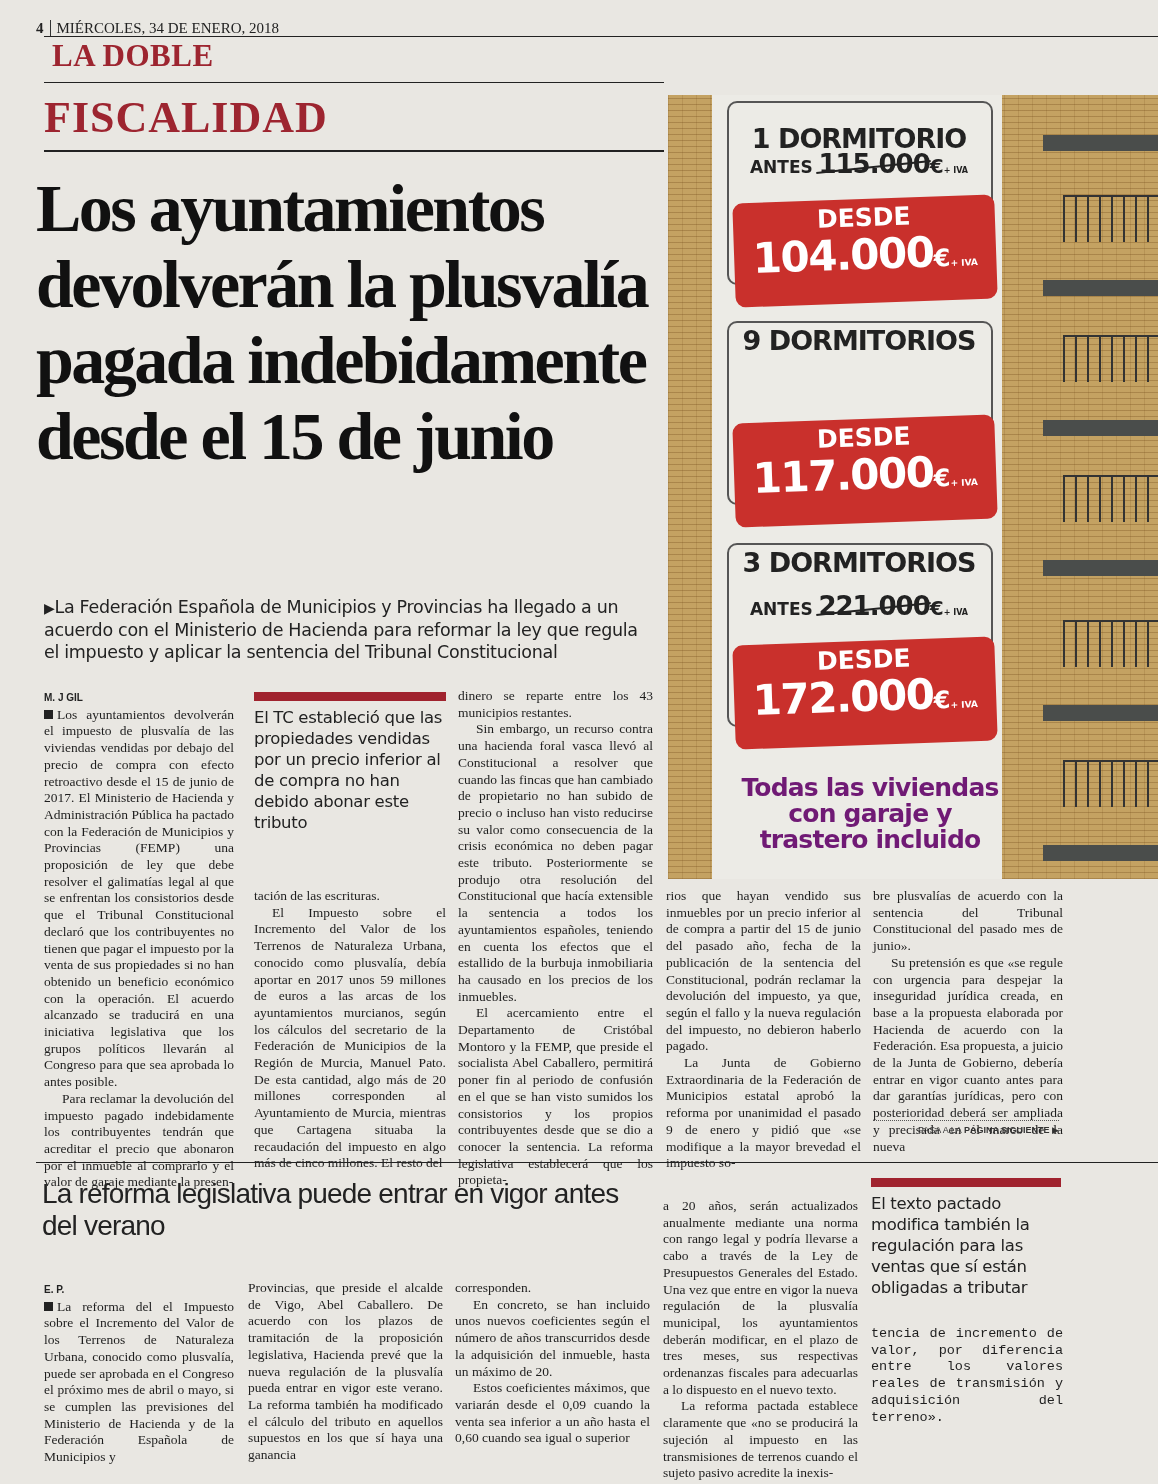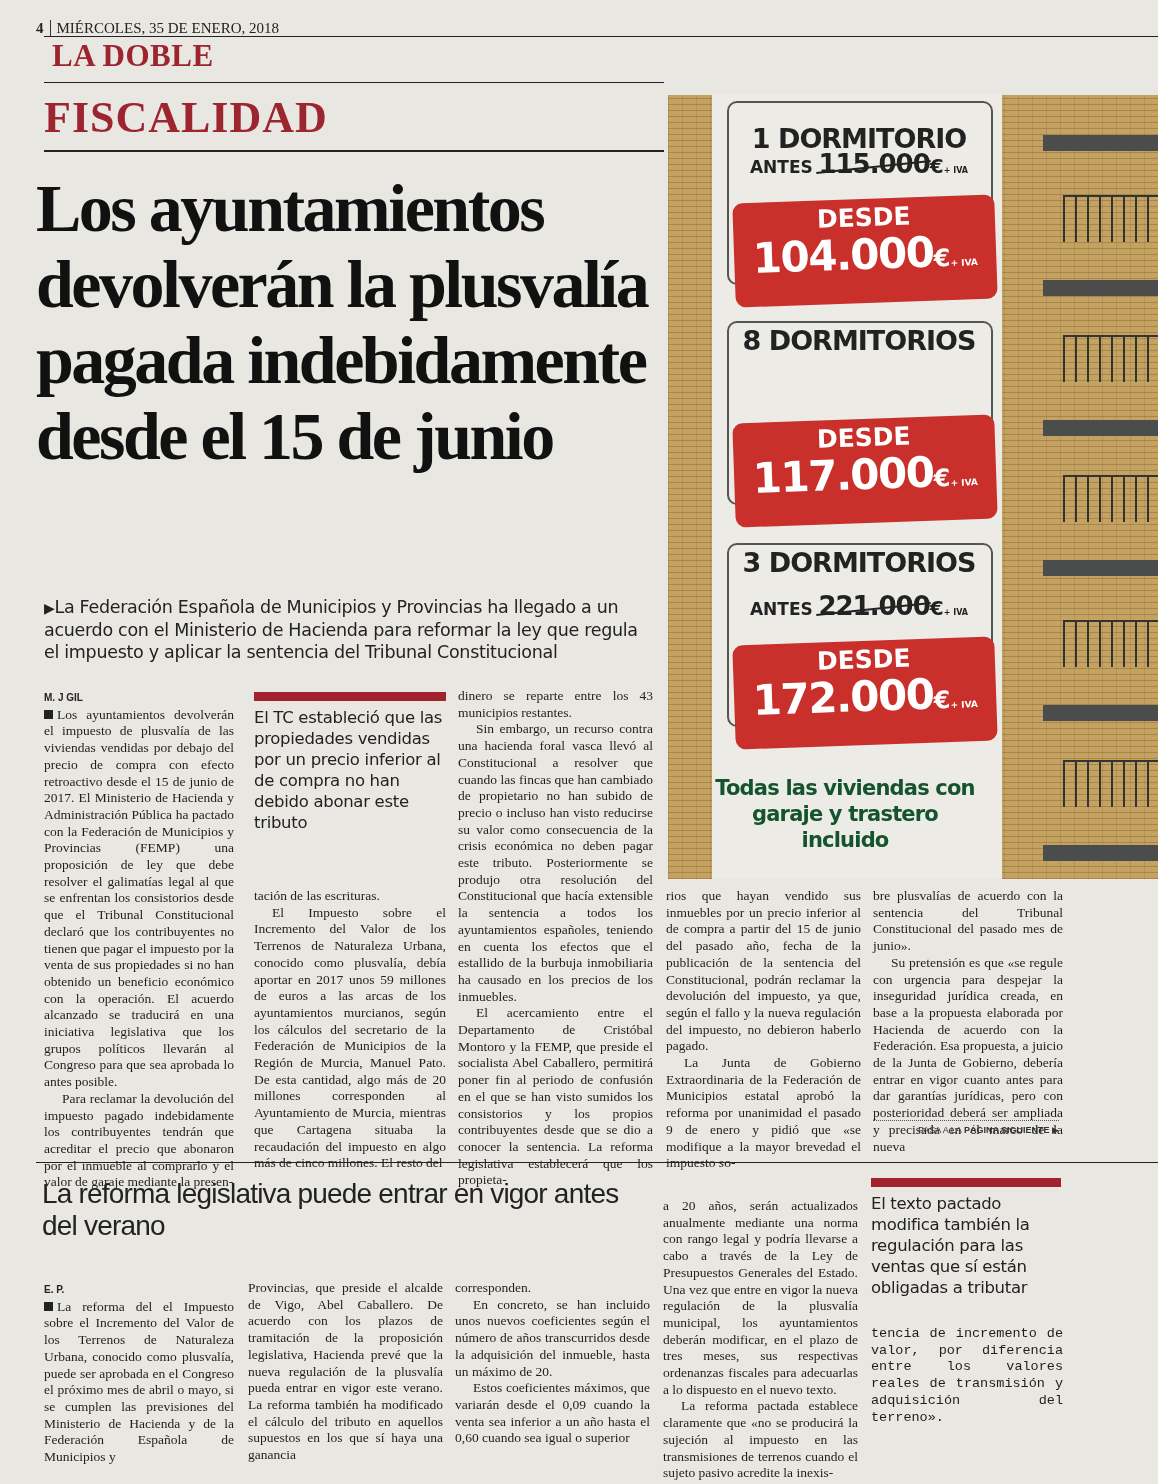--- a/index.html
+++ b/index.html
@@ -33,30 +33,30 @@
   .antes .lbl{font-size:17px;}
   .antes .old{font-size:26px;position:relative;letter-spacing:-1px;}
   .antes .old::after{content:"";position:absolute;left:-2px;right:-2px;top:55%;border-top:2px solid #222;transform:rotate(-6deg);}
   .antes .eur{font-size:20px;}
   .antes .iva{font-size:8px;}
   .redbox{position:absolute;left:66px;width:262px;height:104px;background:#c9302c;border-radius:10px;transform:rotate(-2deg);text-align:center;color:#fff;font-family:"DejaVu Sans",sans-serif;font-weight:bold;}
   .redbox .desde{font-size:25px;margin-top:4px;}
   .redbox .newp{font-size:42px;line-height:46px;letter-spacing:-1.5px;}
   .redbox .eur{font-size:24px;}
   .redbox .iva{font-size:9px;}
-  .footnote{position:absolute;left:46px;width:262px;text-align:center;font-family:"DejaVu Sans",sans-serif;font-weight:bold;font-size:21px;line-height:26px;color:#14532d;letter-spacing:-0.8px;}
+  .footnote{position:absolute;left:71px;width:262px;text-align:center;font-family:"DejaVu Sans",sans-serif;font-weight:bold;font-size:25px;line-height:26px;color:#701a75;letter-spacing:-0.8px;}
   .next{left:873px;top:1120px;width:186px;border-top:1px dotted #555;padding-top:4px;text-align:right;font-family:"Liberation Sans",sans-serif;font-size:9px;color:#333;}
   .next b{font-weight:bold;}
   .head2{left:42px;top:1178px;width:600px;font-family:Liberation Sans, sans-serif;font-size:28px;line-height:32px;color:#222;letter-spacing:-0.8px;}
 </style>
 </head>
 <body>
 
 <div class="abs dateline">
-  <span class="pg">4</span><span>MIÉRCOLES, 35 DE ENERO, 2018</span>
+  <span class="pg">4</span><span>MIÉRCOLES, 34 DE ENERO, 2018</span>
 </div>
 <div class="abs rule" style="left:44px;top:36px;width:1114px;"></div>
 <div class="abs section">LA DOBLE</div>
 <div class="abs rule" style="left:44px;top:82px;width:620px;"></div>
 <div class="abs kicker">FISCALIDAD</div>
 <div class="abs rule" style="left:44px;top:150px;width:620px;height:2px;"></div>
 
 <div class="abs headline">Los ayuntamientos devolverán la plusvalía pagada indebidamente desde el 15 de junio</div>
 <div class="abs subhead">
   <span class="tri">▶</span><span>La Federación Española de Municipios y Provincias ha llegado a un acuerdo con el Ministerio de Hacienda para reformar la ley que regula el impuesto y aplicar la sentencia del Tribunal Constitucional</span>
@@ -119,21 +119,21 @@
   <div class="antes" style="top:54px;">
     <span class="lbl">ANTES</span>
     <span class="old">115.000</span><span class="eur">€</span><span class="iva">+ IVA</span>
   </div>
   <div class="redbox" style="top:104px;">
     <div class="desde">DESDE</div>
     <div><span class="newp">104.000</span><span class="eur">€</span><span class="iva">+ IVA</span></div>
   </div>
 
   <div class="box" style="top:226px;height:180px;"></div>
-  <div class="roomtitle" style="top:230px;">8 DORMITORIOS</div>
+  <div class="roomtitle" style="top:230px;">9 DORMITORIOS</div>
   <div class="redbox" style="top:324px;">
     <div class="desde">DESDE</div>
     <div><span class="newp">117.000</span><span class="eur">€</span><span class="iva">+ IVA</span></div>
   </div>
 
   <div class="box" style="top:448px;height:180px;"></div>
   <div class="roomtitle" style="top:452px;">3 DORMITORIOS</div>
   <div class="antes" style="top:496px;">
     <span class="lbl">ANTES</span>
     <span class="old">221.000</span><span class="eur">€</span><span class="iva">+ IVA</span>

